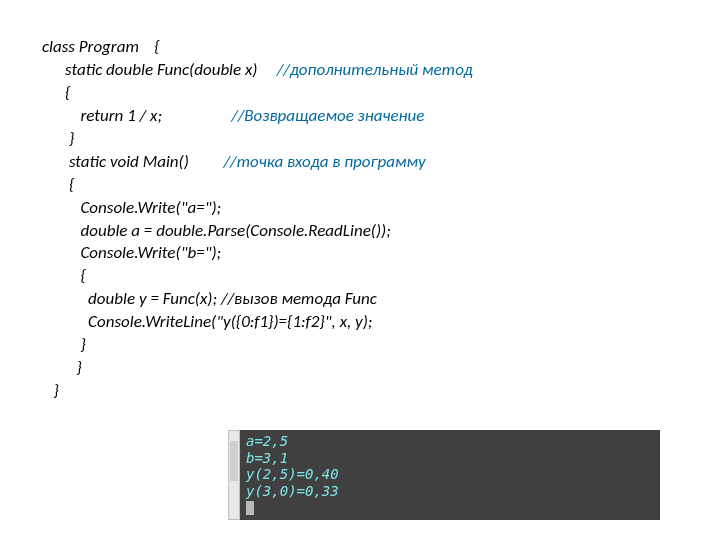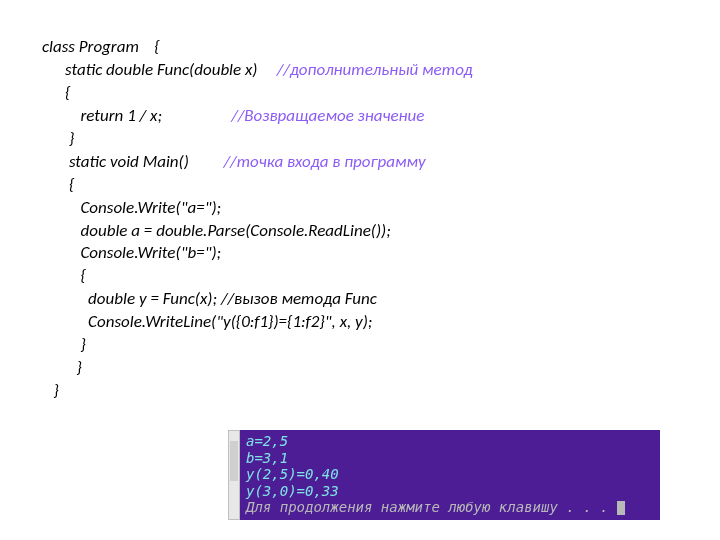--- a/index.html
+++ b/index.html
@@ -7,21 +7,21 @@
       width: 720px;
       height: 540px;
       background: #fff;
       font-family: Calibri, "Segoe UI", Arial, sans-serif;
       font-size: 17px;
       color: #000;
       position: relative;
       padding: 36px 0 0 42px;
     }
     .line { white-space: pre; line-height: 1.35; }
-    .cmt { color: #8b5cf6; }
+    .cmt { color: #0369a1; }
     .console-wrap {
       position: absolute;
       left: 228px;
       top: 430px;
       display: flex;
     }
     .scrollbar {
       width: 12px;
       height: 90px;
       background: #e8e8e8;
@@ -29,21 +29,21 @@
       position: relative;
     }
     .scrollbar .thumb {
       position: absolute;
       left: 1px; right: 1px;
       top: 10px;
       height: 40px;
       background: #cfcfcf;
     }
     .console {
-      background: #4c1d95;
+      background: #404040;
       padding: 3px 20px 3px 6px;
       font-family: "Lucida Console", "Consolas", monospace;
       font-size: 14px;
       line-height: 1.18;
       width: 420px;
     }
     .console .cy { color: #7ee3e6; }
     .console .gray { color: #b8b8b8; }
     .console .cursor {
       display: inline-block;
@@ -77,15 +77,15 @@
 
 <div class="console-wrap">
   <div class="scrollbar">
     <div class="thumb"></div>
   </div>
   <div class="console">
     <div class="cy">a=2,5</div>
     <div class="cy">b=3,1</div>
     <div class="cy">y(2,5)=0,40</div>
     <div class="cy">y(3,0)=0,33</div>
-    <div><span class="gray">Для продолжения нажмите любую клавишу . . . </span><span class="cursor"></span></div>
+    <div><span class="cursor"></span></div>
   </div>
 </div>
 
 </body></html>

